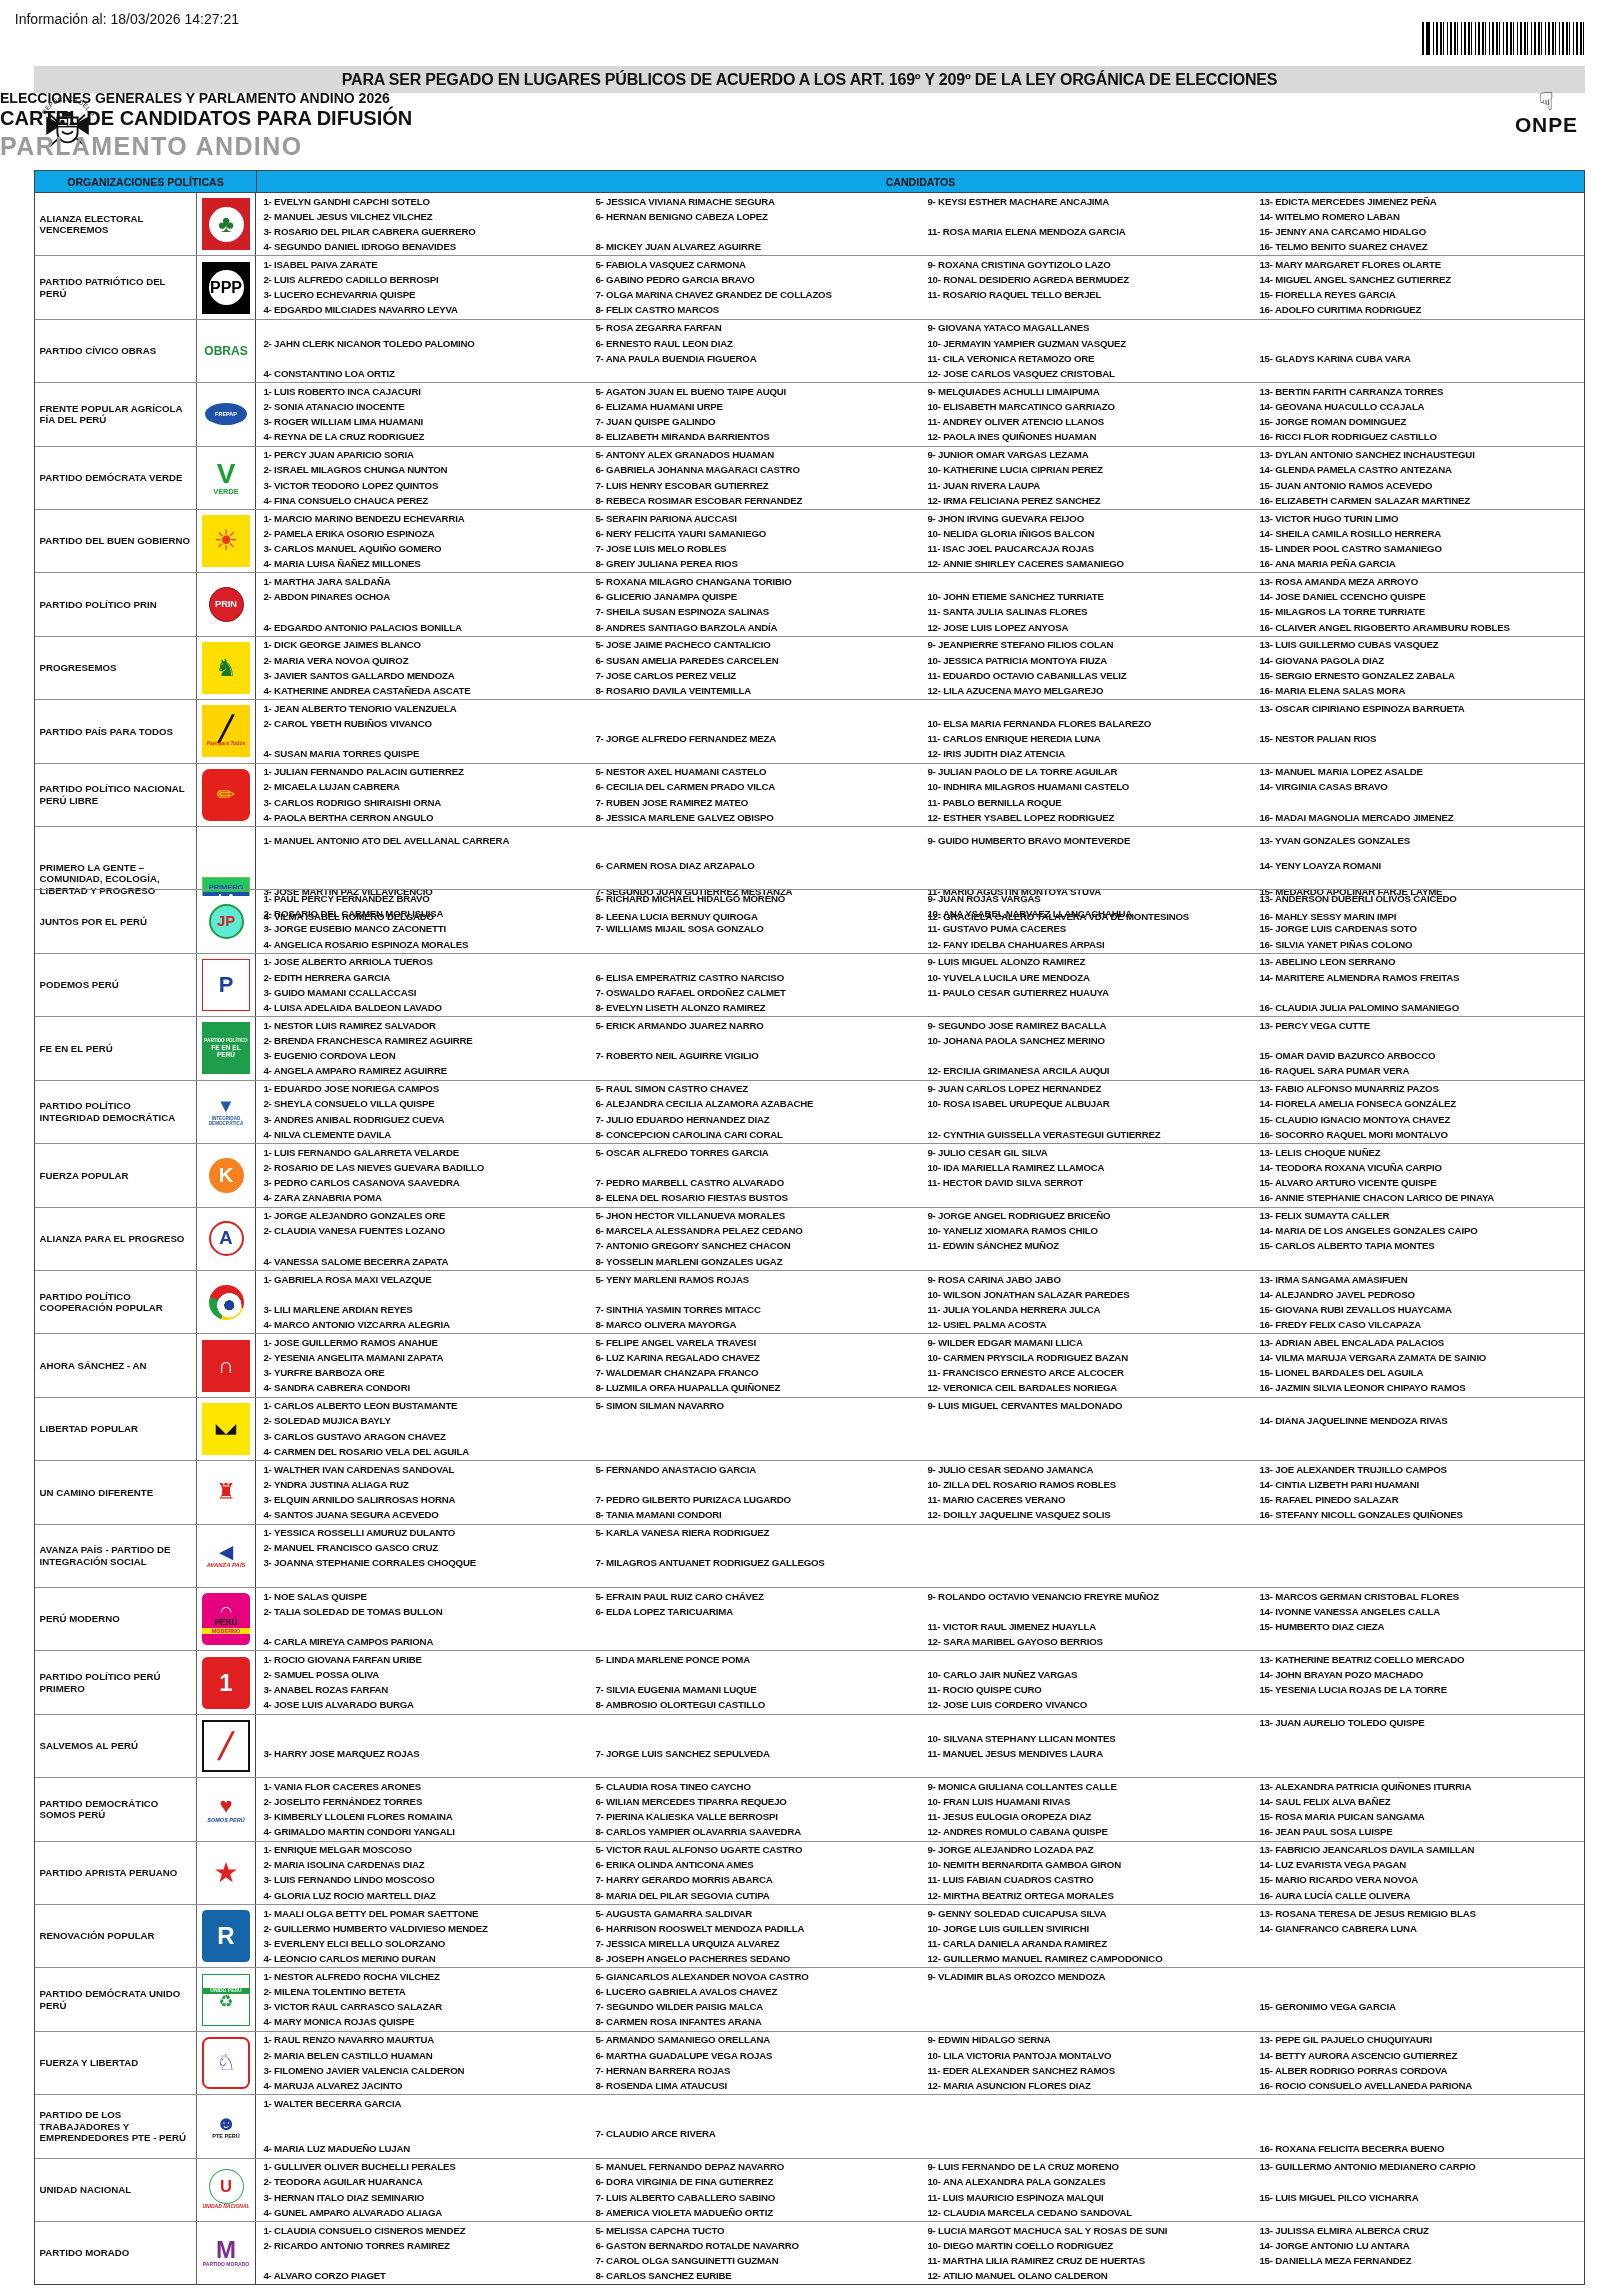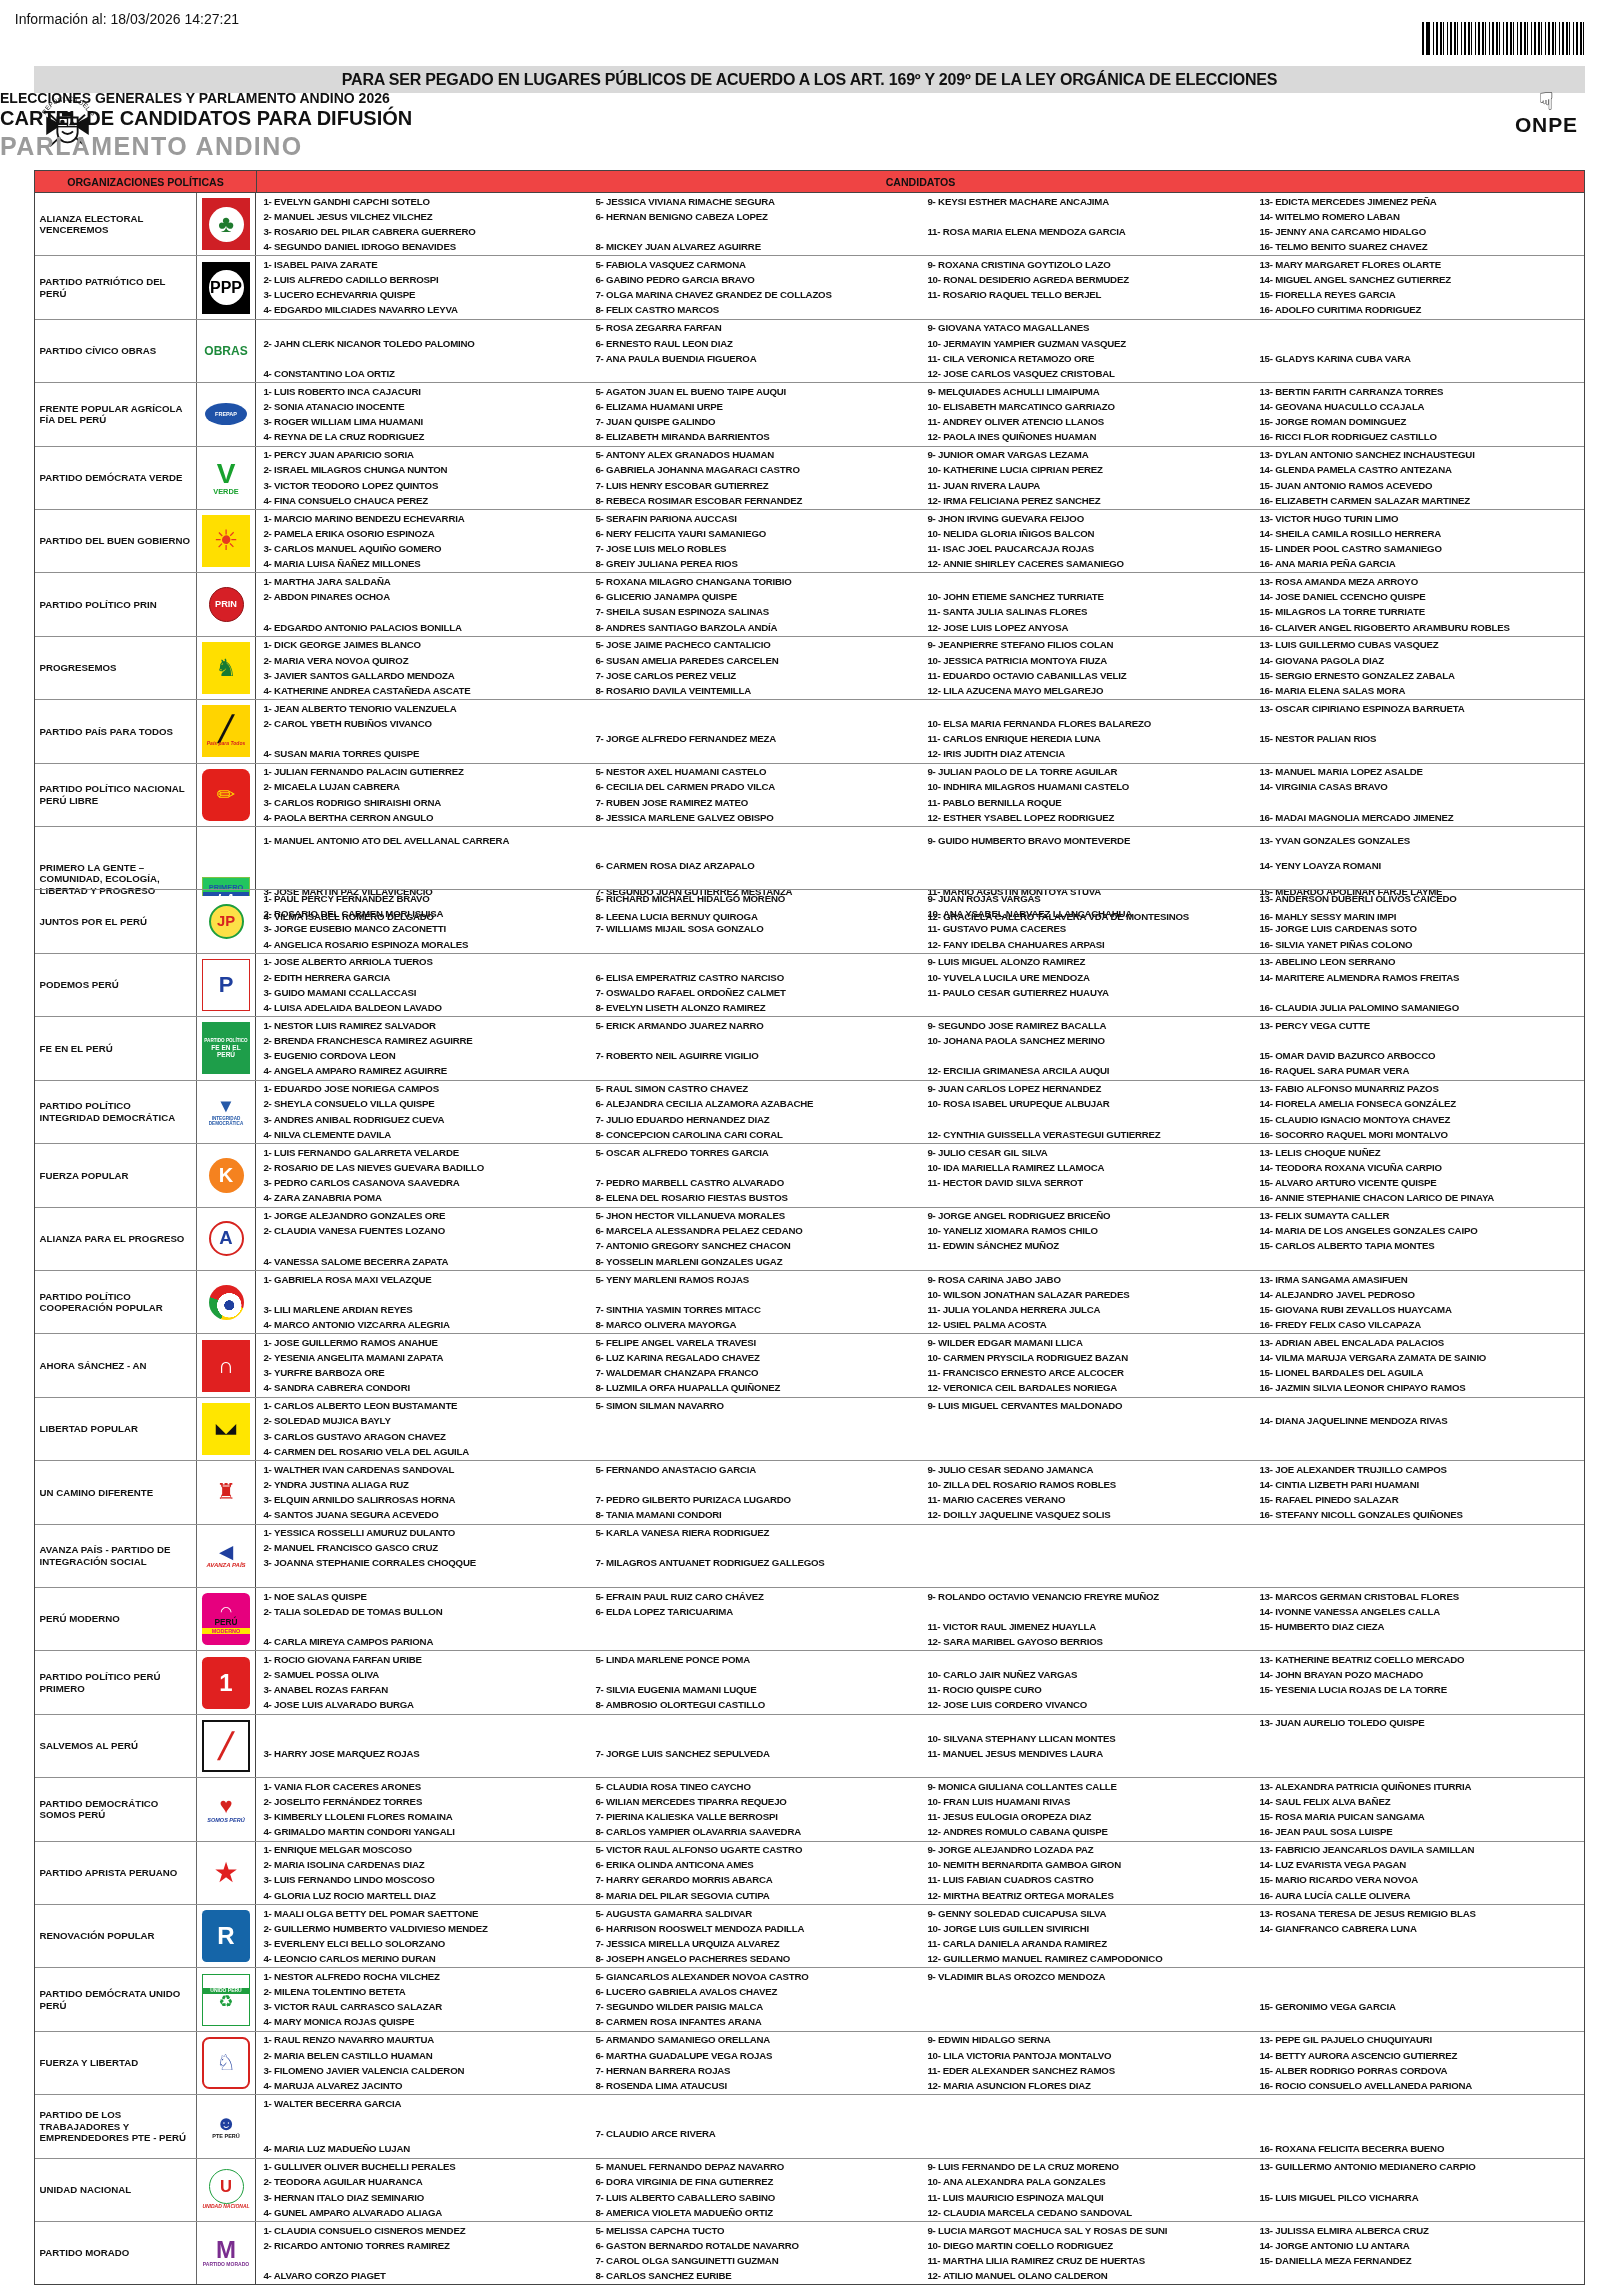--- a/index.html
+++ b/index.html
@@ -14,21 +14,21 @@
   .t1{font-size:14px;font-weight:bold;}
   .t2{font-size:20px;font-weight:bold;margin-top:0.9px;}
   .t3{font-size:25px;font-weight:bold;color:#9b9b9b;letter-spacing:1.4px;margin-top:1.8px;}
   .coat{position:absolute;top:87px;left:37px;}
   .onpe{position:absolute;top:89px;right:41px;text-align:center;}
   .onpe .hand{font-size:25px;line-height:24px;}
   .onpe .onpetext{font-size:21px;font-weight:900;letter-spacing:0.9px;}
   .tablewrap{position:absolute;top:170px;left:34px;right:34px;bottom:4.6px;border:1.8px solid #444;
     display:flex;flex-direction:column;}
   .thead{flex:0 0 21px;display:grid;grid-template-columns:222px 1fr;border-bottom:1.8px solid #444;
-    background:#ef4444;font-weight:bold;font-size:10.6px;}
+    background:#0ea5e9;font-weight:bold;font-size:10.6px;}
   .th-org{border-right:1.8px solid #444;display:flex;align-items:center;justify-content:center;}
   .th-cand{display:flex;align-items:center;justify-content:center;}
   .tbody{flex:1;display:flex;flex-direction:column;}
   .prow{flex:1;display:grid;grid-template-columns:162px 59px 1fr 1fr 1fr 1fr;min-height:0;}
   .prow + .prow{border-top:1.8px solid #8f8f8f;}
   .pname{border-right:0.9px solid #666;padding:2.8px 4.6px;font-weight:bold;font-size:9.7px;
     display:flex;align-items:center;line-height:11.5px;}
   .plogo{border-right:1.8px solid #444;display:flex;align-items:center;justify-content:center;padding:1.8px;}
   .pcol{display:grid;grid-template-rows:repeat(4,1fr);padding:0.9px 0 0.9px 7.4px;min-height:0;}
   .slot{display:flex;align-items:center;font-weight:bold;font-size:9.7px;letter-spacing:-0.2px;
@@ -445,21 +445,21 @@
             <div class="slot">13- YVAN GONZALES GONZALES</div>
             <div class="slot">14- YENY LOAYZA ROMANI</div>
             <div class="slot">15- MEDARDO APOLINAR FARJE LAYME</div>
             <div class="slot">16- MAHLY SESSY MARIN IMPI</div>
           </div>
         </div>
         <div class="prow">
           <div class="pname">JUNTOS POR EL PERÚ</div>
           <div class="plogo">
             <div class="logobox" style="background: rgb(255, 255, 255);">
-              <div class="logocircle" style="background: #fde047; border: 2.8px solid rgb(30, 158, 62);">
+              <div class="logocircle" style="background: #5eead4; border: 2.8px solid rgb(30, 158, 62);">
                 <span class="logoglyph" style="color: rgb(214, 35, 31); font-size: 14.8px; font-weight: bold;">JP</span>
               </div>
             </div>
           </div>
           <div class="pcol">
             <div class="slot">1- PAUL PERCY FERNANDEZ BRAVO</div>
             <div class="slot">2- ROSARIO DEL CARMEN MORI ISUISA</div>
             <div class="slot">3- JORGE EUSEBIO MANCO ZACONETTI</div>
             <div class="slot">4- ANGELICA ROSARIO ESPINOZA MORALES</div>
           </div>

